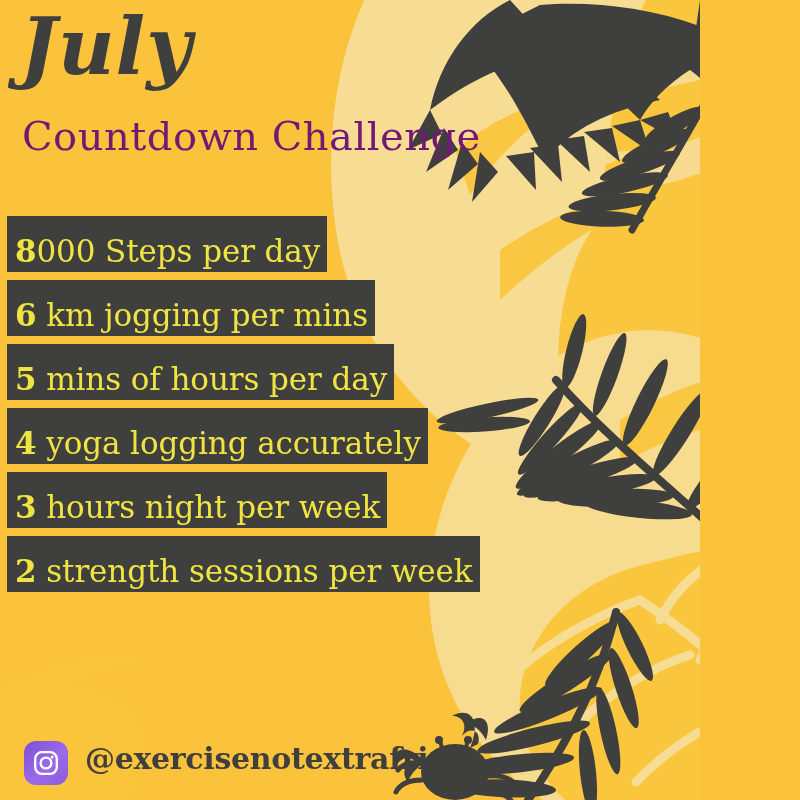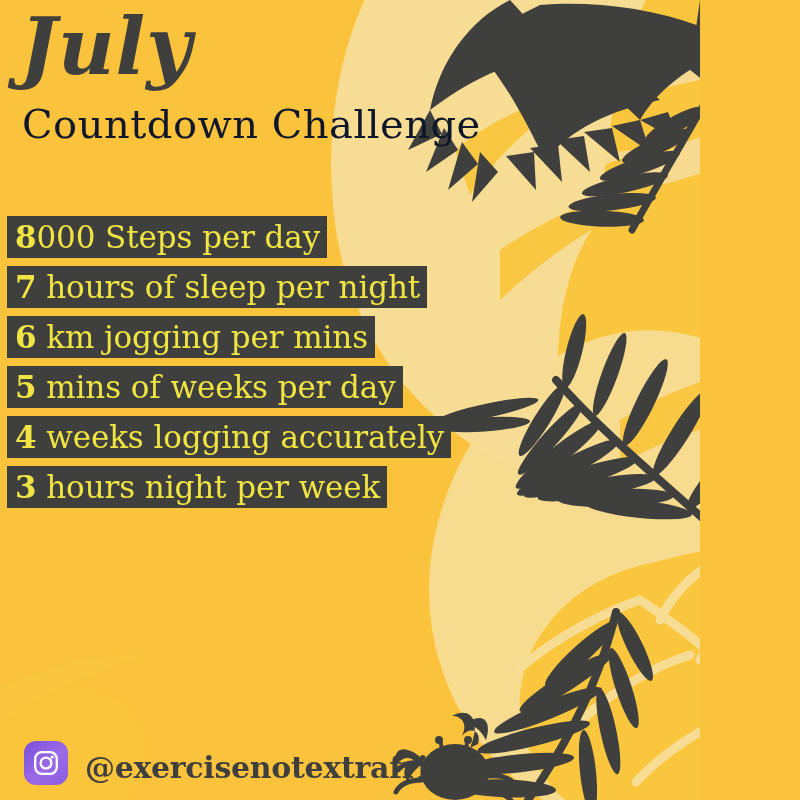--- a/index.html
+++ b/index.html
@@ -60,45 +60,45 @@
 
   
   .title{
     position:absolute;left:20px;top:8px;
     font-family:"DejaVu Serif", serif;
     font-size:78px;line-height:1;font-weight:700;
     color:#3F3F3E;letter-spacing:1px;
     font-style:italic;
   }
   .subtitle{
-    position:absolute;left:22px;top:104px;
+    position:absolute;left:22px;top:116px;
     font-family:"DejaVu Serif", serif;
     font-size:40px;line-height:1;font-weight:400;
-    color:#0f172a;letter-spacing:.5px;
+    color:#701a75;letter-spacing:.5px;
   }
 
   
   .list{position:absolute;left:7px;top:216px;}
   .list-item{
     display:inline-block;
     background:#3F3F3E;
     color:#F0E442;
     font-family:"DejaVu Serif", serif;
     font-size:31px;line-height:42px;
-    padding:0 7px 0 8px;
+    padding:14px 7px 0 8px;
     margin-bottom:8px;
     white-space:nowrap;
     letter-spacing:-.1px;
   }
   .list-row{display:block;}
   .num{font-weight:700;}
   .rest{font-weight:400;}
 
   
-  .footer{position:absolute;left:24px;top:741px;display:flex;align-items:flex-end;gap:17px;}
+  .footer{position:absolute;left:24px;top:741px;display:flex;align-items:flex-start;gap:17px;}
   .ig-icon{
     width:44px;height:44px;border-radius:12px;
     background:linear-gradient(135deg,#7B4FD8 0%,#9B6AE8 55%,#8B5CE0 100%);
     display:flex;align-items:center;justify-content:center;
     flex:0 0 auto;
   }
   .handle{
     font-family:"DejaVu Serif", serif;
     font-size:30px;font-weight:700;color:#3F3F3E;
     letter-spacing:-.3px;
@@ -334,25 +334,25 @@
       <path d="M424 764 q-18 -4 -26 6" stroke="#3F3F3E" stroke-width="5" fill="none" stroke-linecap="round"></path>
       <path d="M422 780 q-20 0 -26 12" stroke="#3F3F3E" stroke-width="5" fill="none" stroke-linecap="round"></path>
     </g>
   </svg>
 
   <div class="title">July</div>
   <div class="subtitle">Countdown Challenge</div>
 
   <div class="list" id="checklist">
       <div class="list-row"><span class="list-item"><span class="num">8</span><span class="rest">000 Steps per day</span></span></div>
-      <div class="list-row"><span class="list-item"><span class="num">7</span><span class="rest"> hours of sleep per night</span></span></div>
       <div class="list-row"><span class="list-item"><span class="num">6</span><span class="rest"> km jogging per mins</span></span></div>
-      <div class="list-row"><span class="list-item"><span class="num">5</span><span class="rest"> mins of weeks per day</span></span></div>
-      <div class="list-row"><span class="list-item"><span class="num">4</span><span class="rest"> weeks logging accurately</span></span></div>
+      <div class="list-row"><span class="list-item"><span class="num">5</span><span class="rest"> mins of hours per day</span></span></div>
+      <div class="list-row"><span class="list-item"><span class="num">4</span><span class="rest"> yoga logging accurately</span></span></div>
       <div class="list-row"><span class="list-item"><span class="num">3</span><span class="rest"> hours night per week</span></span></div>
+      <div class="list-row"><span class="list-item"><span class="num">2</span><span class="rest"> strength sessions per week</span></span></div>
     </div>
 
   <div class="footer">
     <span class="ig-icon">
       <svg width="28" height="28" viewBox="0 0 28 28" aria-hidden="true">
         <rect x="3.2" y="3.2" width="21.6" height="21.6" rx="6.6" ry="6.6" fill="none" stroke="#ffffff" stroke-width="2.3"></rect>
         <circle cx="14" cy="14" r="5.4" fill="none" stroke="#ffffff" stroke-width="2.3"></circle>
         <circle cx="20.2" cy="7.9" r="1.5" fill="#ffffff"></circle>
       </svg>
     </span>

